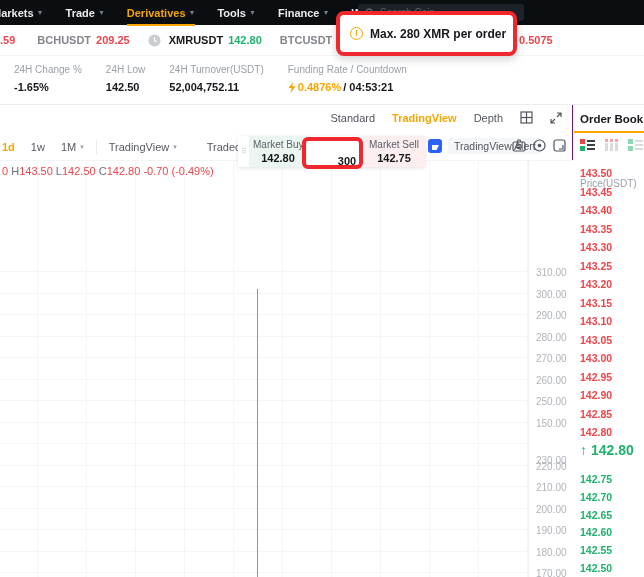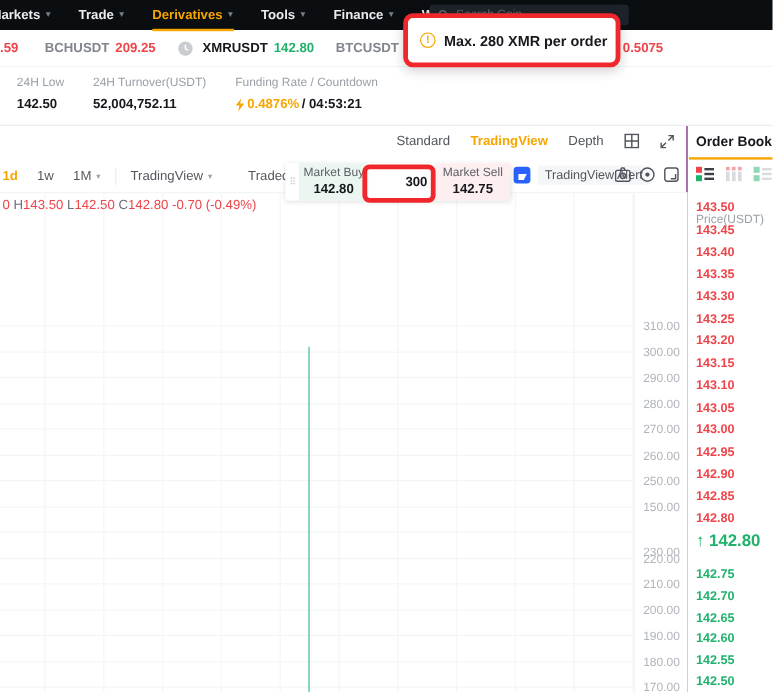--- a/index.html
+++ b/index.html
@@ -53,21 +53,21 @@
   .price-axis { position:absolute; left:528px; top:56px; width:45px; height:416px; border-left:1px solid #eef0f2; background:#fff; }
   .ax-tick { position:absolute; left:7px; font-size:10px; color:#b0b4bb; white-space:nowrap; }
   
   .trade-widget { position:absolute; left:238px; top:136px; display:flex; align-items:stretch; z-index:22; box-shadow:0 1px 4px rgba(0,0,0,.12); background:#fff; border-radius:2px;}
   .tw-handle { width:11px; display:flex; align-items:center; justify-content:center; color:#c6cad0; font-size:8px; letter-spacing:-1px; background:#fff; cursor:grab;}
   .tw-box { width:58px; padding:3px 4px; text-align:center; cursor:pointer;}
   .tw-box .t { font-size:10px; color:#5c6069; white-space:nowrap;}
   .tw-box .p { font-size:11px; color:#16181d; font-weight:bold; margin-top:2px;}
   .tw-buy { background:#eaf6ef; }
   .tw-sell { background:#fdeef0; width:62px;}
-  .tw-input-wrap { width:56px; background:#fff; display:flex; align-items:center; justify-content:center;padding-left:27px; }
+  .tw-input-wrap { width:56px; background:#fff; display:flex; align-items:flex-end; justify-content:center;padding-left:27px; }
   .tw-input { width:48px; border:none; outline:none; text-align:center; font-size:11px; font-weight:bold; color:#16181d; font-family:inherit; caret-color:#f7a600; border-right:2px solid #f7a600; padding-right:1px;}
   .alert-chip { position:absolute; left:428px; top:138px; display:flex; align-items:center; gap:6px; z-index:21; }
   .tv-logo { width:14px; height:14px; background:#2962ff; border-radius:3px; display:flex; align-items:center; justify-content:center; }
   .alert-label { background:#f5f6f7; border-radius:3px; font-size:10.5px; color:#51555e; padding:2px 6px; cursor:pointer;}
   .cam-row { position:absolute; left:512px; top:139px; display:flex; gap:7px; z-index:21;}
   .cam-row svg { cursor:pointer; }
   
   .anno { position:absolute; border:4px solid #f0282d; border-radius:8px; z-index:25; pointer-events:none; }
   
   .tooltip { position:absolute; left:336px; top:11px; width:181px; height:45px; background:#fff; border:4px solid #f0282d; border-radius:8px; box-shadow:0 3px 10px rgba(0,0,0,.18); display:flex; align-items:center; gap:7px; padding:0 10px; z-index:35;}
@@ -139,20 +139,24 @@
       </svg>
     <span class="tick sym dark" style="margin-left:8px">XMRUSDT</span>
     <span class="tick grn bold" style="margin-left:5px">142.80</span>
     <span class="tick sym" style="margin-left:18px">BTCUSDT</span>
     <span class="tick grn bold" style="margin-left:5px">26,569.10</span>
     <span class="tick sym" style="margin-left:16px">IMXL</span>
     <span class="tick red bold" style="position:absolute; left:519px">0.5075</span>
   </div>
 
   <div class="statsbar">
+    <div class="stat">
+      <div class="lbl">24H Change %</div>
+      <div class="val red">-1.65%</div>
+    </div>
     <div class="stat">
       <div class="lbl">24H Low</div>
       <div class="val">142.50</div>
     </div>
     <div class="stat">
       <div class="lbl">24H Turnover(USDT)</div>
       <div class="val">52,004,752.11</div>
     </div>
     <div class="stat">
       <div class="lbl">Funding Rate / Countdown</div>

